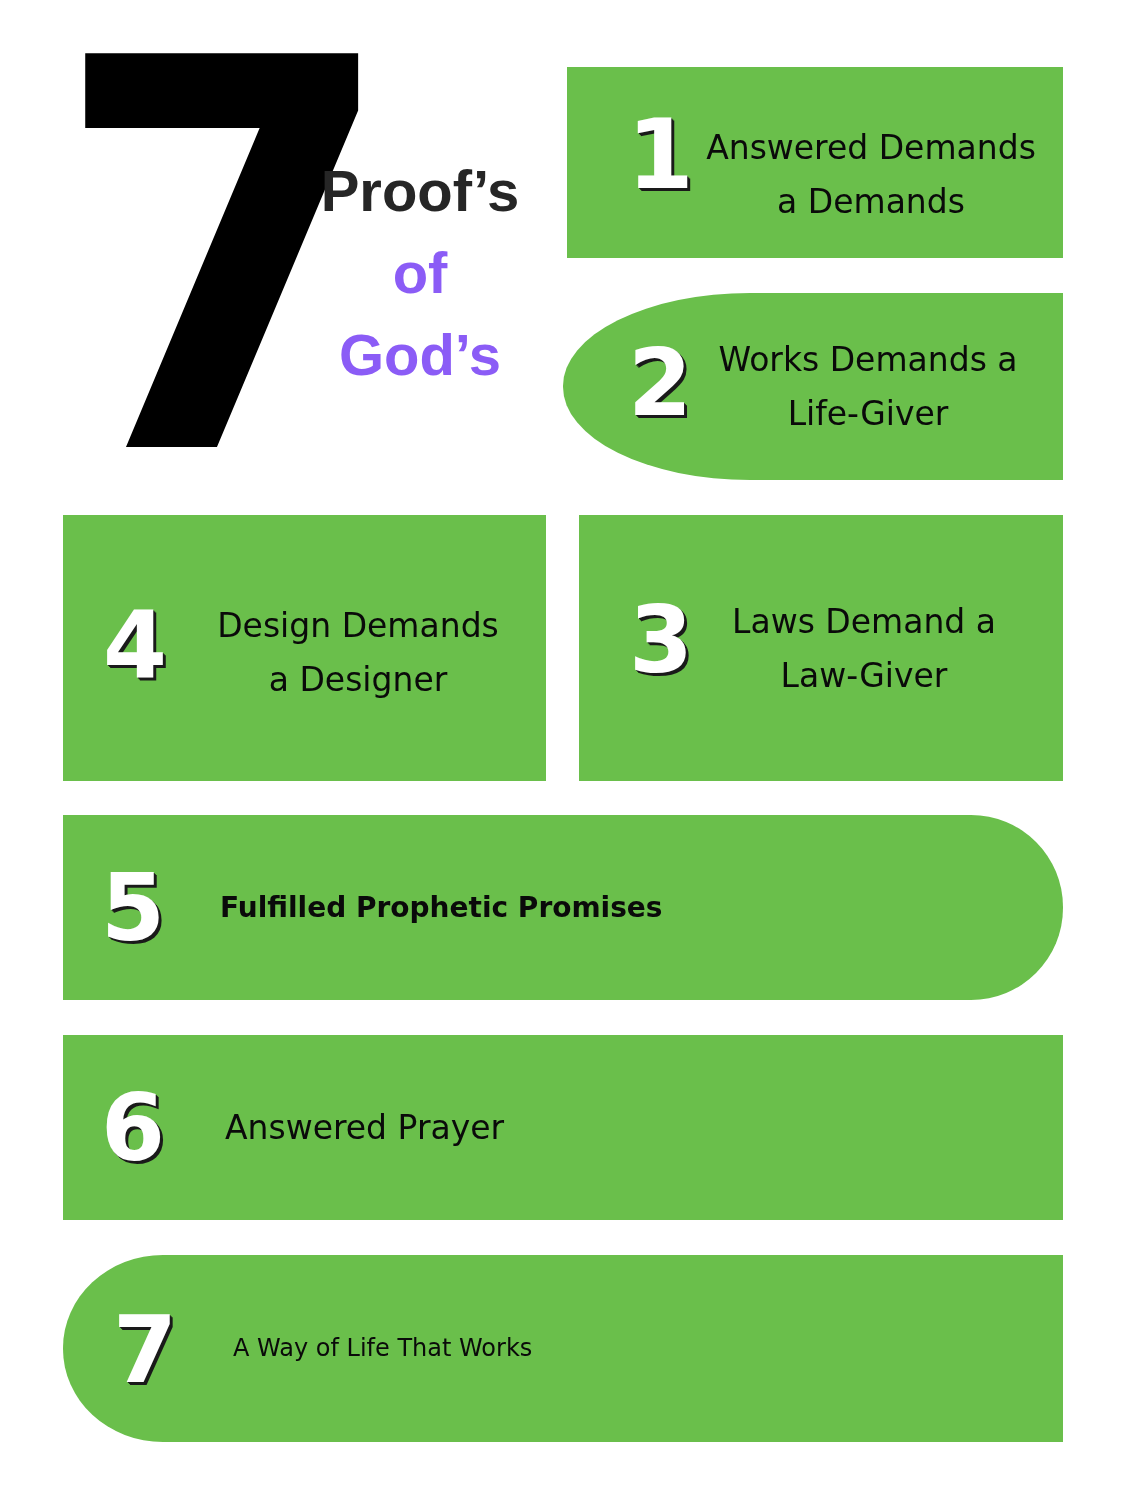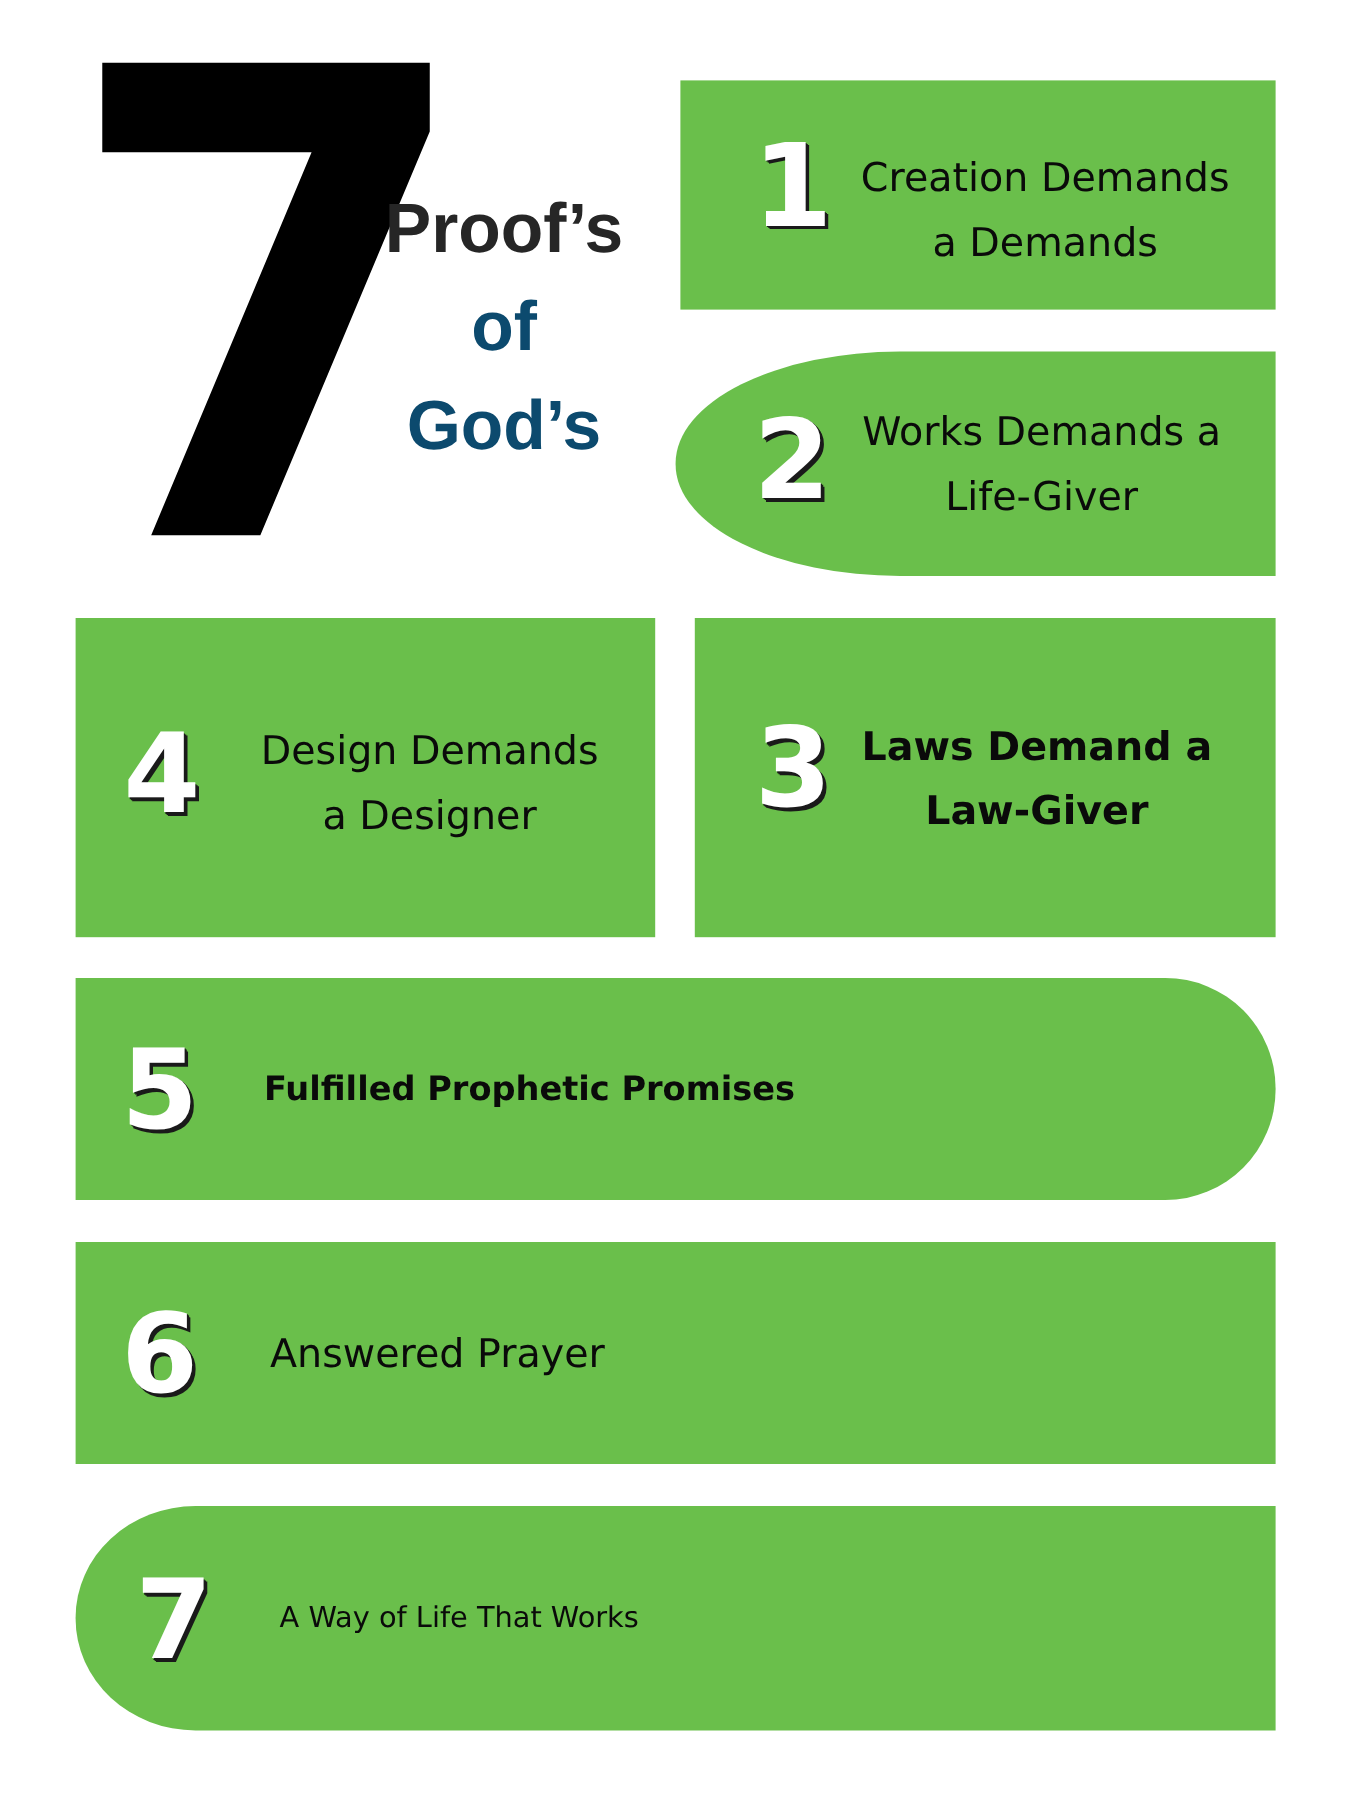--- a/index.html
+++ b/index.html
@@ -10,21 +10,21 @@
   .big7 {
     position: absolute; left: 52px; top: -10px;
     font-family: "DejaVu Sans", "Liberation Sans", sans-serif;
     font-weight: bold; font-size: 540px; line-height: 1; color: #000;
     transform: scaleX(0.92); transform-origin: left top;
     letter-spacing: -10px;
   }
   .title { position: absolute; left: 290px; top: 150px; width: 260px; text-align: center; font-weight: bold; }
   .title .line { display: block; font-size: 58px; line-height: 82px; }
   .t-dark { color: #262626; }
-  .t-green { color: #0c4a6e; }
+  .t-green { color: #8b5cf6; }
 
   .card {
     position: absolute; background: #6abf4b;
     display: flex; align-items: center;
   }
   .num {
     font-family: "DejaVu Sans", "Liberation Sans", sans-serif;
     font-weight: bold; color: #ffffff;
     text-shadow: 3px 3px 0 #1a1a1a, 2px 2px 0 #1a1a1a, 1px 1px 0 #1a1a1a;
     line-height: 1;
@@ -41,21 +41,21 @@
   #c2 { left: 563px; top: 293px; width: 500px; height: 187px; border-radius: 187px 0 0 187px / 93px 0 0 93px; }
   #c2 .num { position: absolute; left: 65px; top: 45px; font-size: 92px; }
   #c2 .label { position: absolute; left: 150px; top: 40px; width: 310px; font-size: 33px; }
 
   #c4 { left: 63px; top: 515px; width: 483px; height: 266px; }
   #c4 .num { position: absolute; left: 40px; top: 85px; font-size: 92px; }
   #c4 .label { position: absolute; left: 130px; top: 84px; width: 330px; font-size: 33px; text-align: center; }
 
   #c3 { left: 579px; top: 515px; width: 484px; height: 266px; }
   #c3 .num { position: absolute; left: 50px; top: 80px; font-size: 92px; }
-  #c3 .label { position: absolute; left: 130px; top: 80px; width: 310px; font-size: 33px; font-weight: bold; }
+  #c3 .label { position: absolute; left: 130px; top: 80px; width: 310px; font-size: 33px; }
 
   #c5 { left: 63px; top: 815px; width: 1000px; height: 185px; border-radius: 0 92px 92px 0 / 0 92px 92px 0; }
   #c5 .num { position: absolute; left: 38px; top: 48px; font-size: 92px; }
   #c5 .label { position: absolute; left: 157px; top: 66px; font-size: 28px; text-align: left; font-weight: bold; }
 
   #c6 { left: 63px; top: 1035px; width: 1000px; height: 185px; }
   #c6 .num { position: absolute; left: 38px; top: 48px; font-size: 92px; }
   #c6 .label { position: absolute; left: 162px; top: 66px; font-size: 33px; text-align: left; }
 
   #c7 { left: 63px; top: 1255px; width: 1000px; height: 187px; border-radius: 100px 0 0 100px / 93px 0 0 93px; }
@@ -69,21 +69,21 @@
 
 <div class="title">
   <span class="line t-dark">Proof’s</span>
   <span class="line t-green">of</span>
   <span class="line t-green">God’s</span>
 </div>
 
 <div class="card" id="c1">
   <span class="num">1</span>
   <div class="label">
-    <div>Creation Demands</div>
+    <div>Answered Demands</div>
     <div>a Demands</div>
   </div>
 </div>
 
 <div class="card" id="c2">
   <span class="num">2</span>
   <div class="label">
     <div>Works Demands a</div>
     <div>Life-Giver</div>
   </div>

